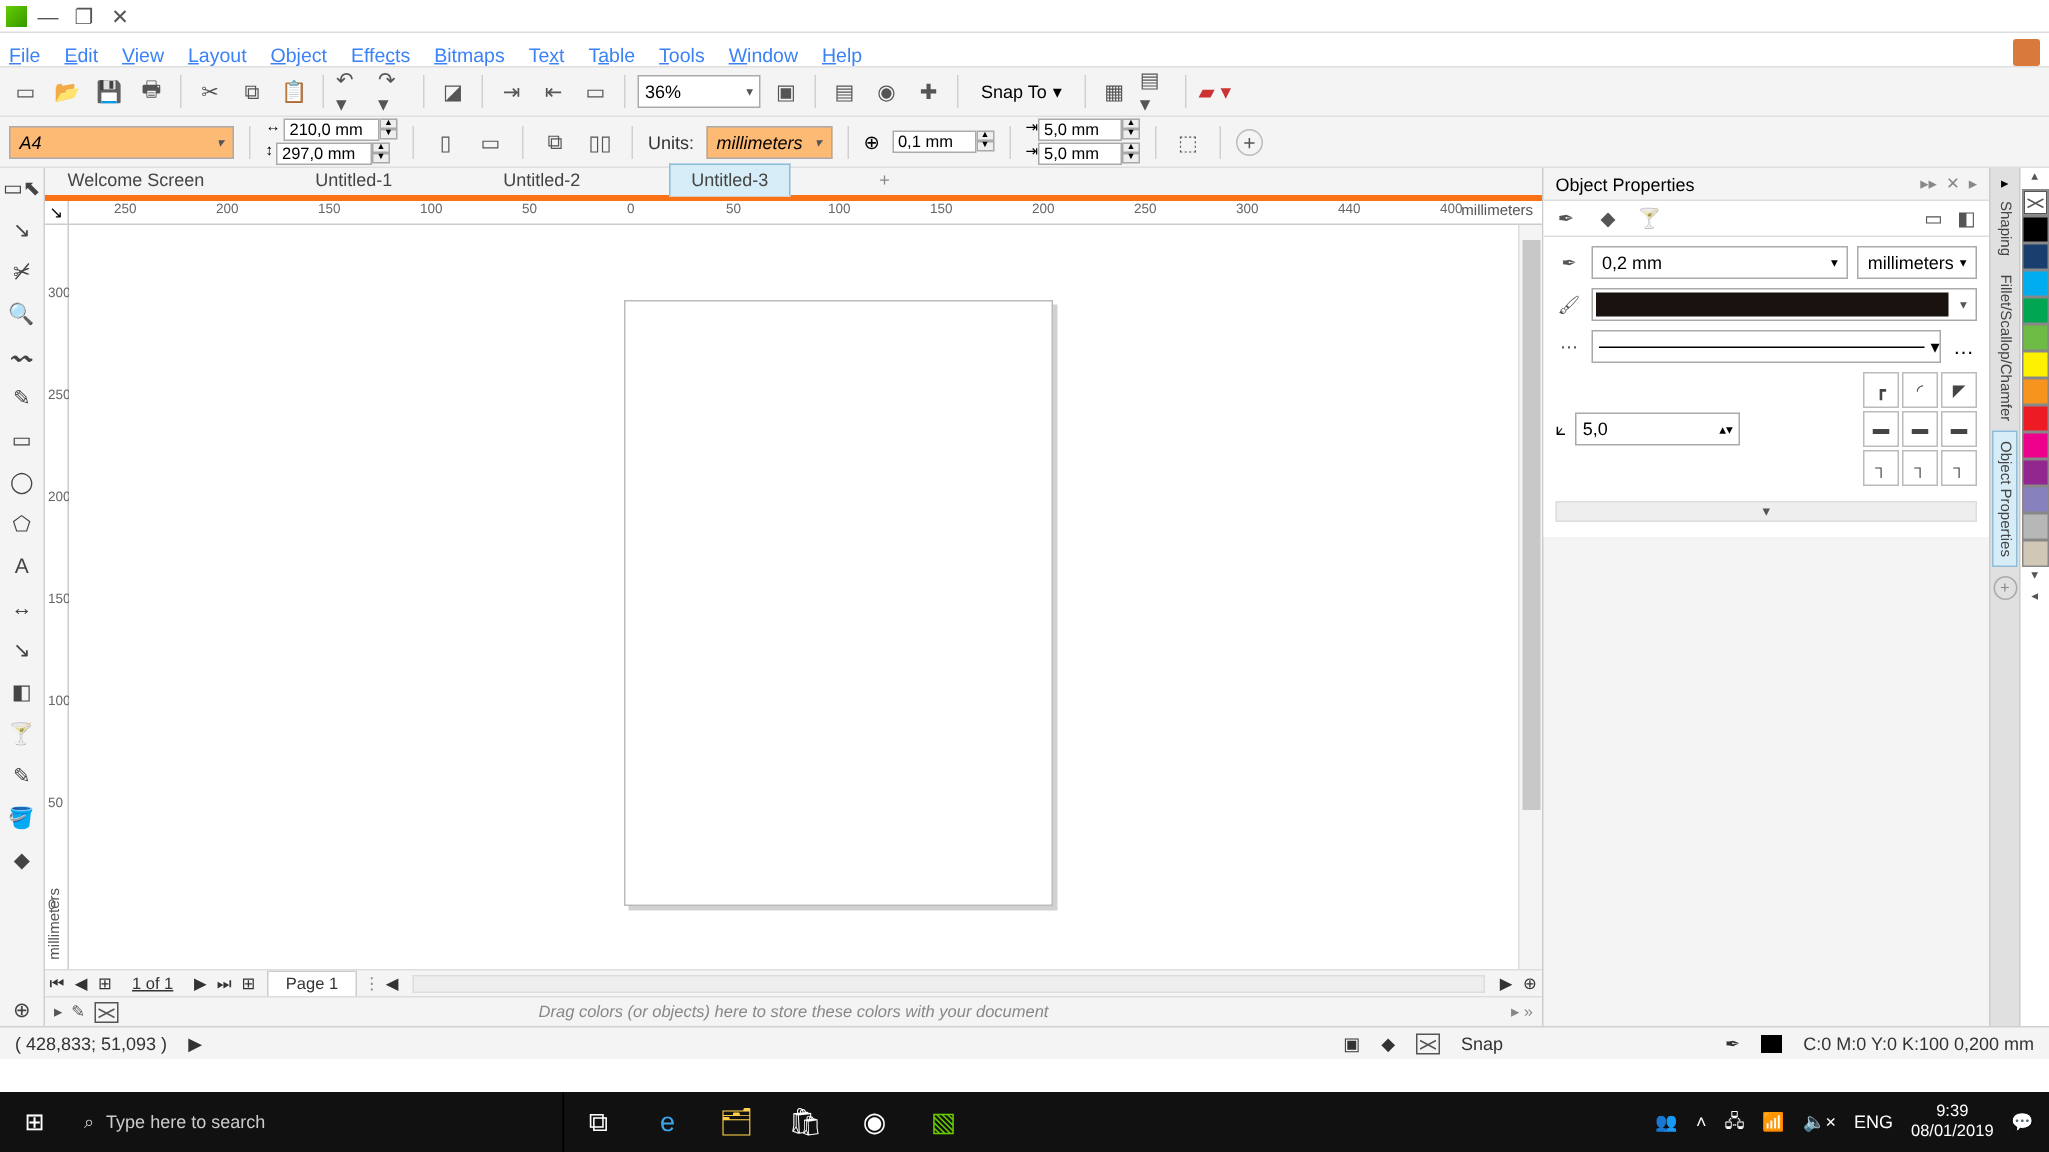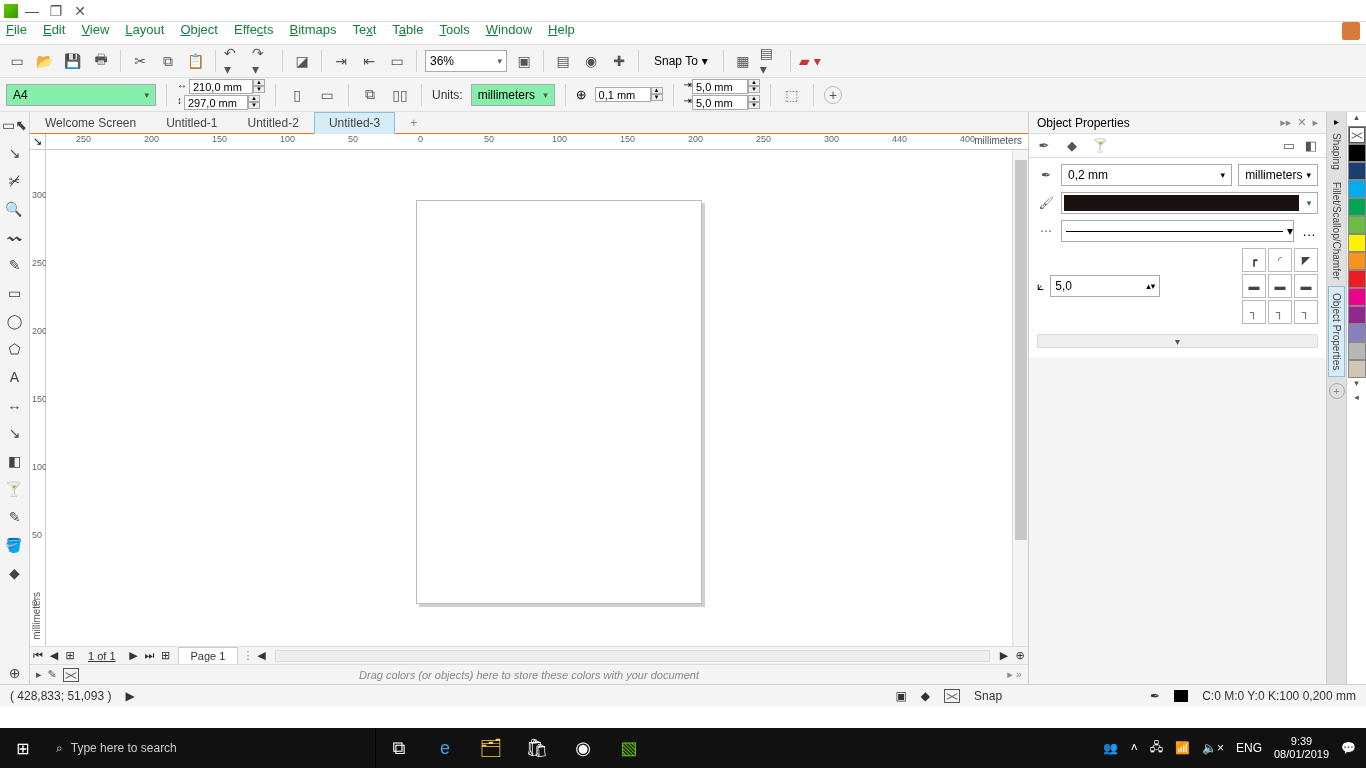--- a/index.html
+++ b/index.html
@@ -2,42 +2,42 @@
 <html><head>
 <meta charset="utf-8">
 <style>
 * { box-sizing: border-box; margin: 0; padding: 0; font-family: "Segoe UI", Tahoma, sans-serif; }
 body { width: 1366px; height: 768px; overflow: hidden; background: #fff; font-size: 12px; }
 .titlebar { height: 22px; background: #fff; border-bottom: 1px solid #ddd; display: flex; align-items: center; padding: 0 4px; }
 .titlebar .logo { width: 14px; height: 14px; background: linear-gradient(135deg,#6c0 0%,#390 100%); margin-right: 6px; }
 .titlebar .title { font-size: 12px; color: #333; flex: 1; }
 .winbtns { display: flex; gap: 8px; align-items: center; }
 .winbtns span { width: 16px; height: 14px; display: flex; align-items: center; justify-content: center; color: #555; font-size: 14px; cursor: default; }
-.menubar { height: 22px; display: flex; align-items: flex-start; padding: 0 6px; gap: 16px; font-size: 13px; color: #15803d; background:#fff; }
+.menubar { height: 22px; display: flex; align-items: flex-end; padding: 0 6px; gap: 16px; font-size: 13px; color: #3b82f6; background:#fff; }
 .menubar span u { text-decoration: underline; }
 .menubar .user-icon { margin-left:auto; width:18px; height:18px; background:#d97a3a; border-radius:2px; }
 .toolbar1 { height: 34px; background: #f4f4f4; border-top:1px solid #e0e0e0; border-bottom:1px solid #e0e0e0; display:flex; align-items:center; padding:0 6px; gap:6px; }
 .tblbtn { width:22px; height:22px; display:flex; align-items:center; justify-content:center; color:#555; font-size:14px; }
 .sep { width:1px; height:22px; background:#d0d0d0; margin:0 2px; }
 .zoom-select { width:82px; height:22px; border:1px solid #aaa; display:flex; align-items:center; padding:0 4px; font-size:12px; background:#fff; justify-content:space-between;}
 .zoom-select .arrow { font-size:9px; color:#555; }
 .snap-field { height:22px; border:1px solid transparent; display:flex; align-items:center; padding:0 6px; font-size:12px; gap:4px;}
 .propbar { height:34px; background:#f4f4f4; border-bottom:1px solid #e0e0e0; display:flex; align-items:center; padding:0 6px; gap:8px;}
-.combo { height:22px; border:1px solid #aaa; background:#86efac; display:flex; align-items:center; padding:0 6px; font-size:12px; justify-content:space-between;}
+.combo { height:22px; border:1px solid #aaa; background:#fdba74; display:flex; align-items:center; padding:0 6px; font-size:12px; justify-content:space-between;font-style:italic;}
 .combo .arrow{ font-size:9px; color:#555; margin-left:8px;}
 .page-dims { display:flex; flex-direction:column; gap:1px; }
 .dim-input { height:15px; width:64px; border:1px solid #aaa; background:#fff; font-size:11px; padding:0 3px; display:flex; align-items:center;}
 .spinwrap{display:flex;}
 .spinbtns{display:flex;flex-direction:column;}
 .spinbtns div{width:12px;height:7px;border:1px solid #aaa;background:#eee;font-size:6px;line-height:5px;text-align:center;}
 .units-label{font-size:12px;color:#333;}
 .main-area{position:relative; height:572px; display:flex;}
 .tool-vstrip{width:30px; background:#f4f4f4; border-right:1px solid #d0d0d0; display:flex; flex-direction:column; align-items:center; padding-top:2px; gap:6px;}
 .tool-vstrip .tool{width:22px;height:22px;display:flex;align-items:center;justify-content:center;font-size:14px;color:#444;}
-.doc-tabs{height:22px;background:#f4f4f4;border-bottom:1px solid #f97316;display:flex;align-items:flex-start;}
+.doc-tabs{height:22px;background:#f4f4f4;border-bottom:4px solid #f97316;display:flex;align-items:flex-end;gap:44px;}
 .doc-tab{padding:3px 14px;font-size:12px;color:#444;border:1px solid transparent;margin-bottom:-1px;}
 .doc-tab.active{background:#d6ecf7;border:1px solid #8fbcd8;border-bottom:1px solid #d6ecf7;}
 .doc-tab.add{width:18px;text-align:center;color:#888;}
 .canvas-wrap{flex:1;display:flex;flex-direction:column;}
 .ruler-h{height:16px;background:#fff;border-bottom:1px solid #ccc;position:relative;font-size:9px;color:#555;overflow:hidden;}
 .ruler-h .unitlabel{position:absolute;right:6px;top:1px;font-size:10px;}
 .ruler-corner{width:16px;height:16px;border-right:1px solid #ccc;border-bottom:1px solid #ccc;background:#fff;position:absolute;left:0;top:0;display:flex;align-items:center;justify-content:center;font-size:11px;}
 .canvas-mid{flex:1;display:flex;position:relative;}
 .ruler-v{width:16px;background:#fff;border-right:1px solid #ccc;position:relative;font-size:9px;color:#555;}
 .ruler-v .unitlabel{position:absolute;bottom:6px;left:1px;writing-mode:vertical-rl;transform:rotate(180deg);font-size:10px;}

